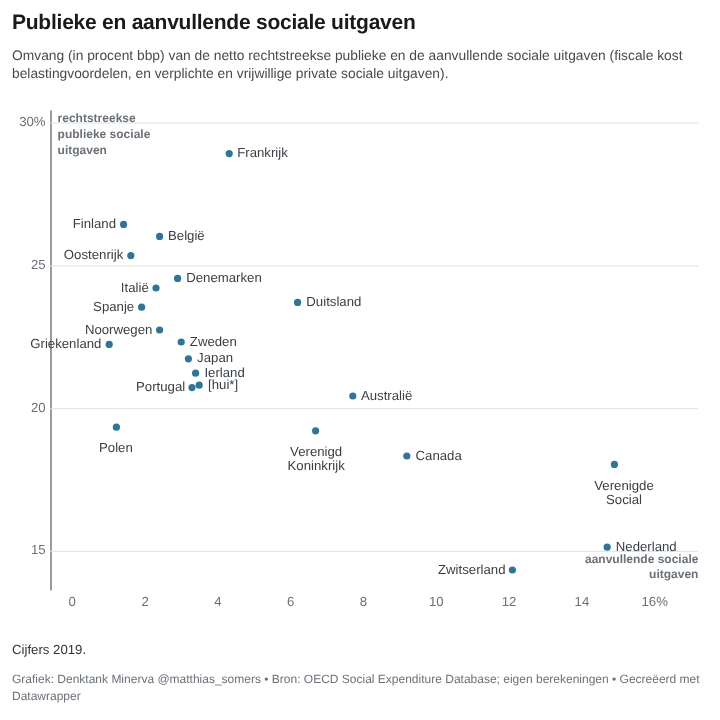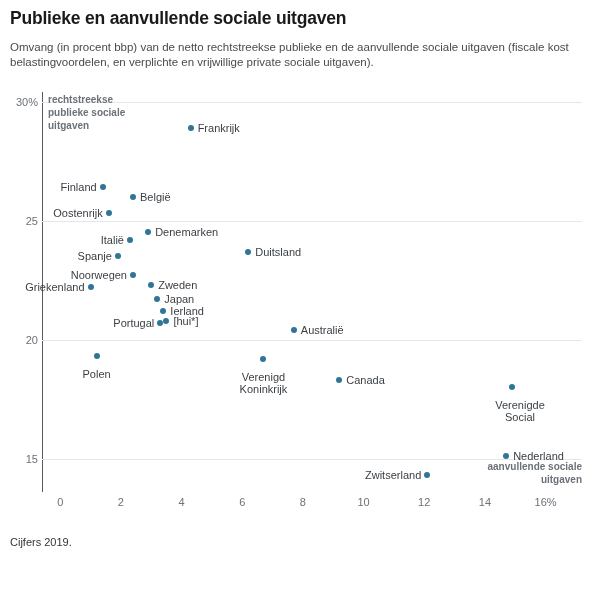--- a/index.html
+++ b/index.html
@@ -204,14 +204,15 @@
         <div>Social</div>
       </div>
       <div class="dot" style="left: 464.157px; top: 364.286px; background: rgb(46, 117, 150);"></div>
       <div class="plabel r" style="left: 471.157px; top: 364.286px;">Nederland</div>
       <div class="dot" style="left: 385.281px; top: 383.333px; background: rgb(46, 117, 150);"></div>
       <div class="plabel l" style="left: 379.281px; top: 383.333px;">Zwitserland</div>
     </div>
 
   <div class="sep-line"></div>
   <div class="footnote">Cijfers 2019.</div>
+  <div class="credit">Grafiek: Denktank Minerva @matthias_somers • Bron: OECD Social Expenditure Database; eigen berekeningen • Gecreëerd met Datawrapper</div>
 
 </div>
 
 </body></html>

